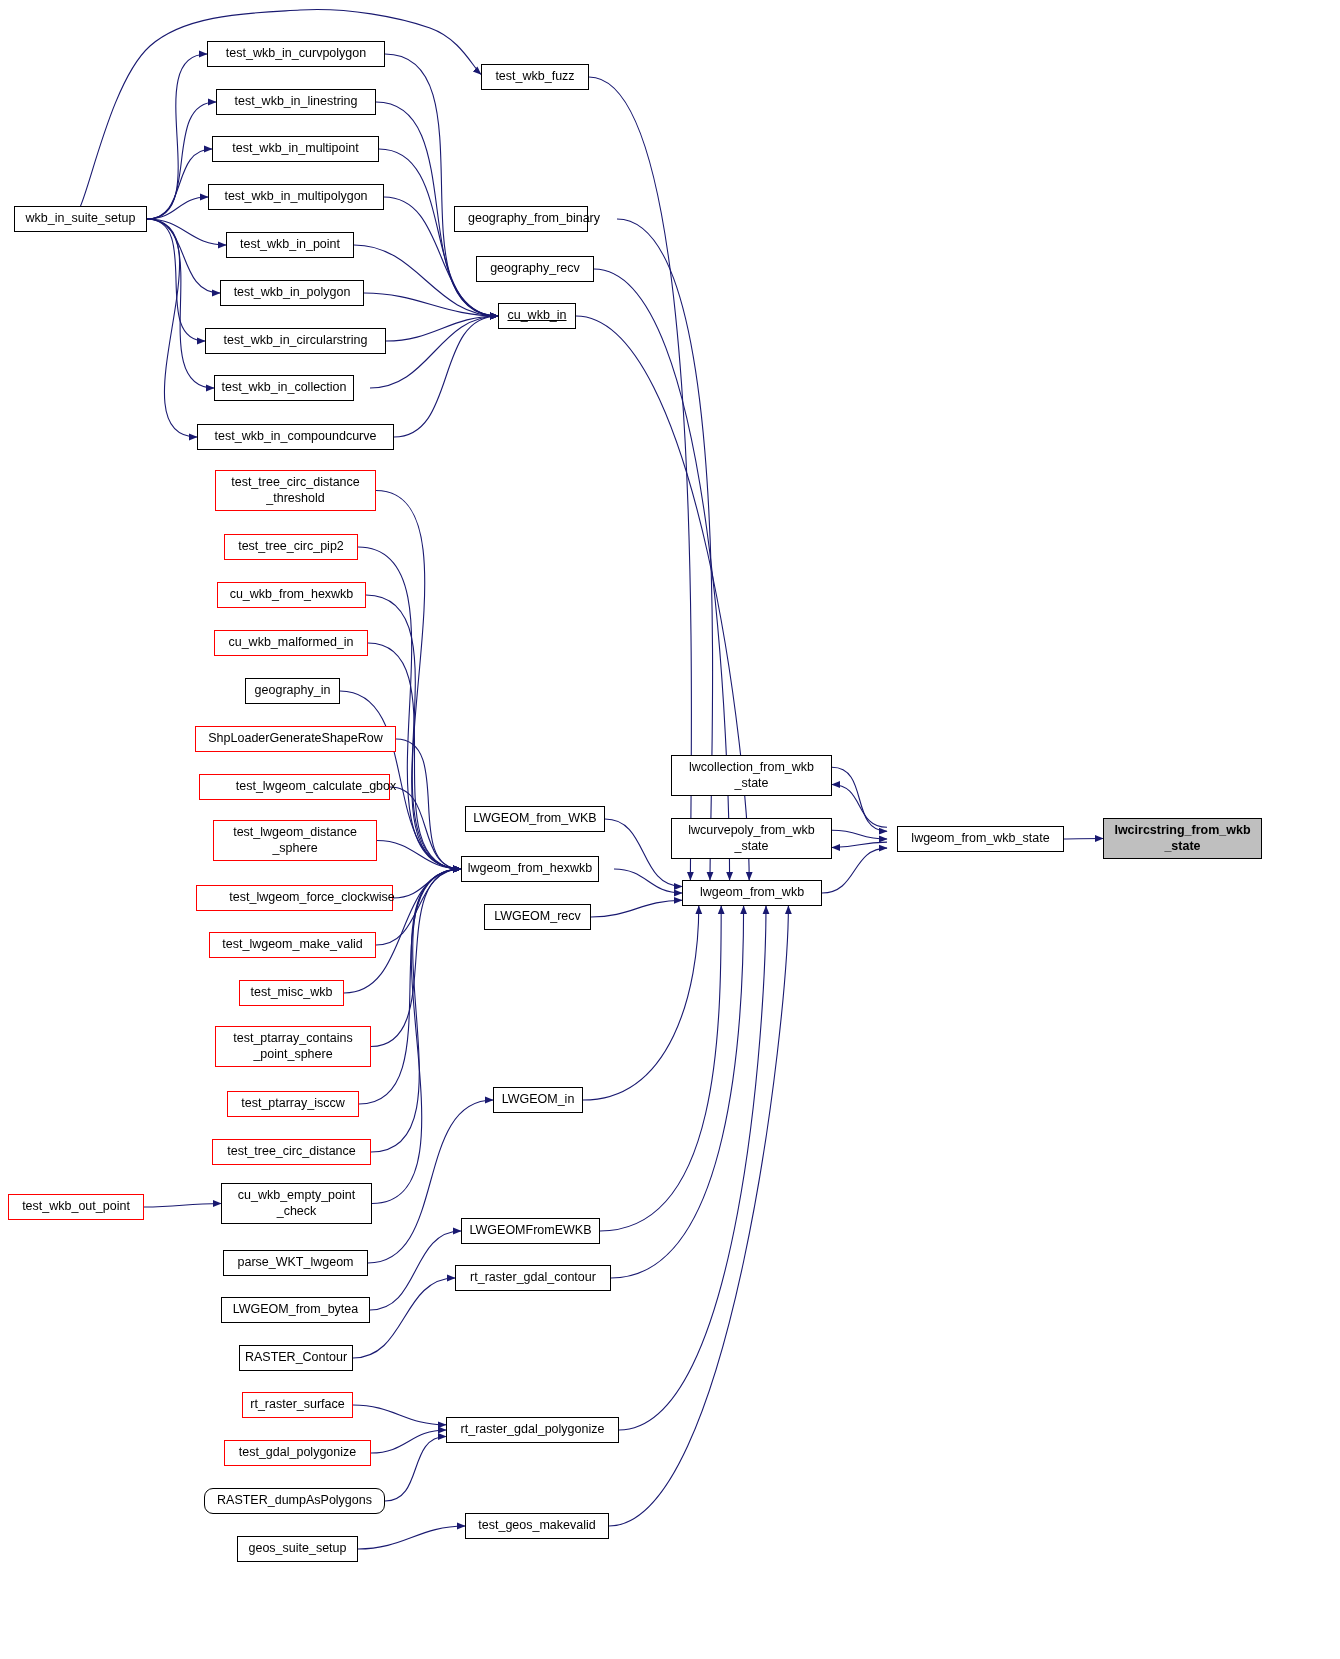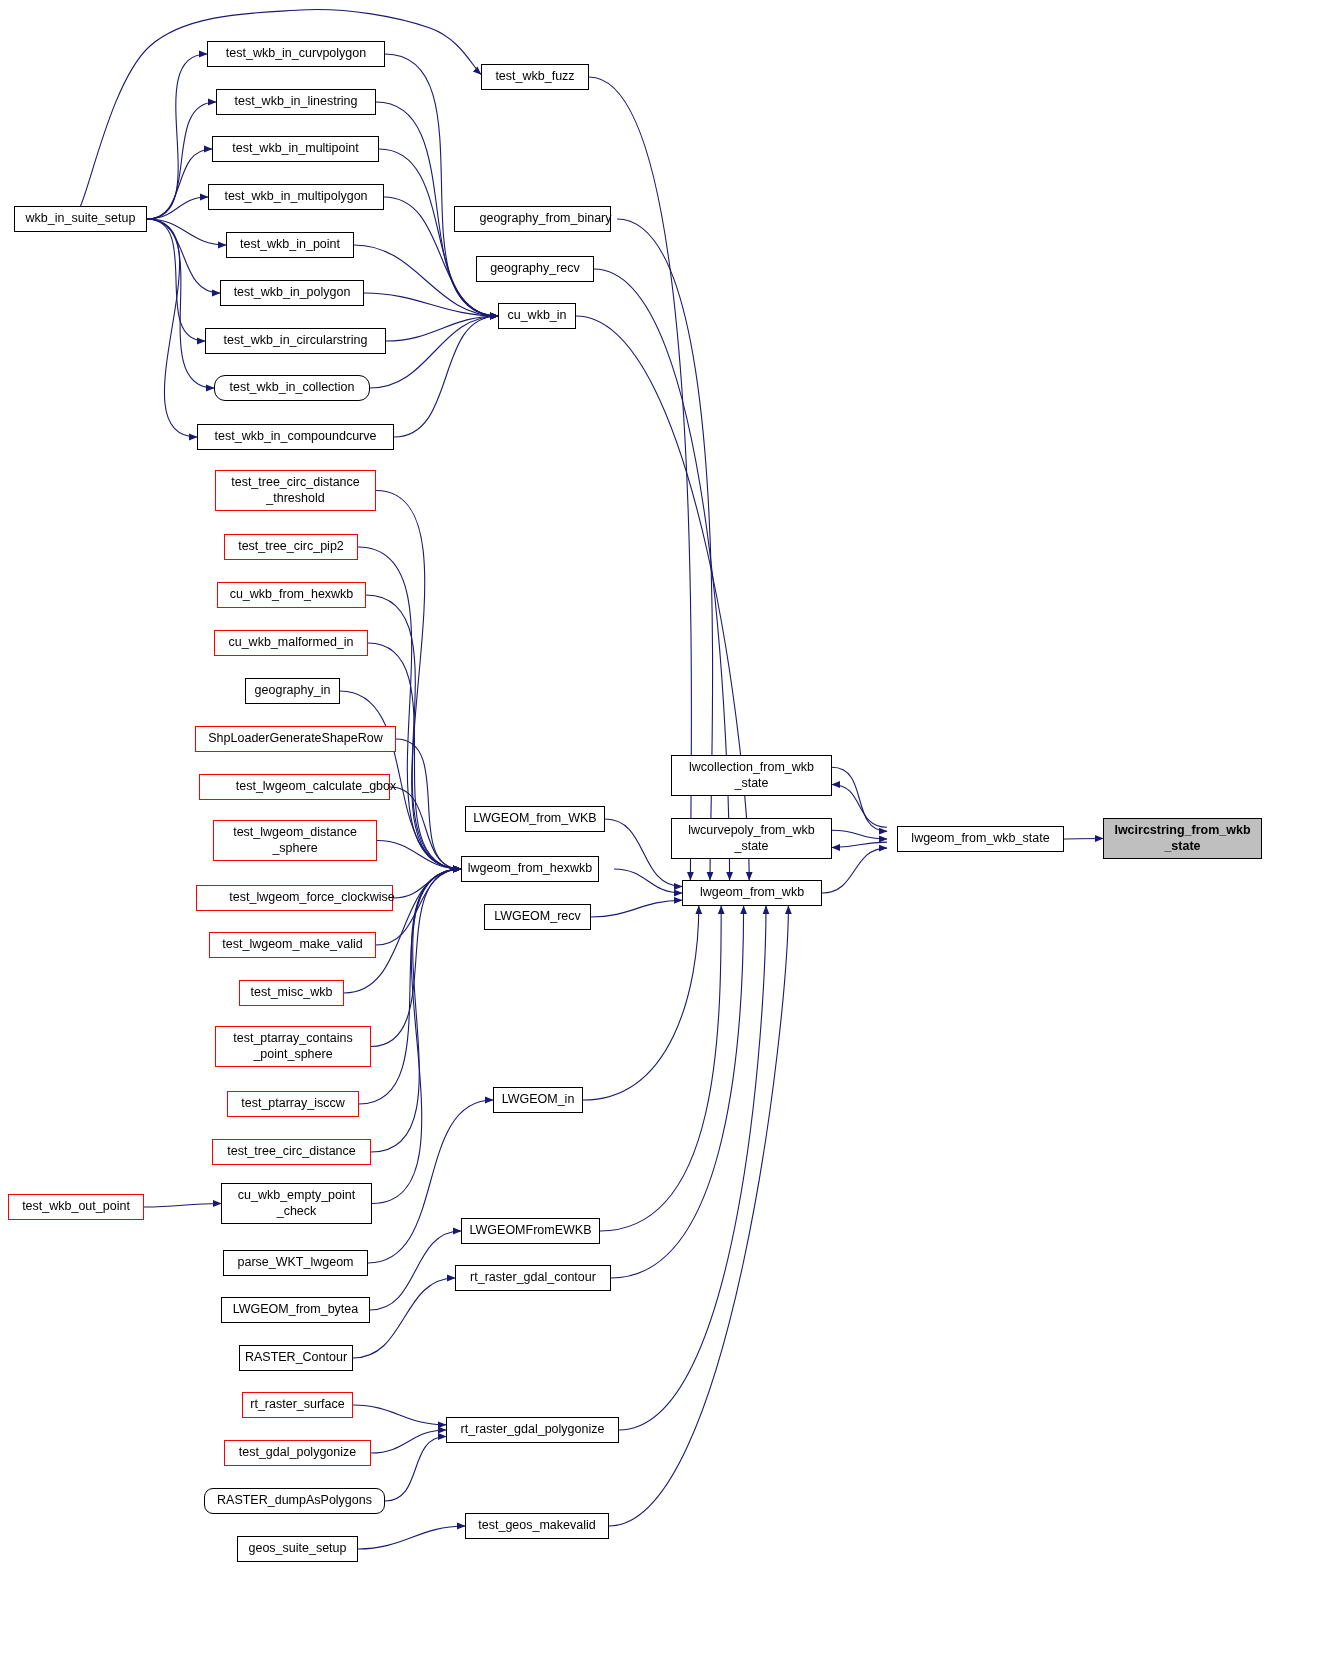--- a/index.html
+++ b/index.html
@@ -110,21 +110,21 @@
     </svg>
   <div id="nodes">
       <div class="node normal" style="left: 14px; top: 206px; width: 133px; height: 26px;">wkb_in_suite_setup</div>
       <div class="node normal" style="left: 207px; top: 41px; width: 178px; height: 26px;">test_wkb_in_curvpolygon</div>
       <div class="node normal" style="left: 216px; top: 89px; width: 160px; height: 26px;">test_wkb_in_linestring</div>
       <div class="node normal" style="left: 212px; top: 136px; width: 167px; height: 26px;">test_wkb_in_multipoint</div>
       <div class="node normal" style="left: 208px; top: 184px; width: 176px; height: 26px;">test_wkb_in_multipolygon</div>
       <div class="node normal" style="left: 226px; top: 232px; width: 128px; height: 26px;">test_wkb_in_point</div>
       <div class="node normal" style="left: 220px; top: 280px; width: 144px; height: 26px;">test_wkb_in_polygon</div>
       <div class="node normal" style="left: 205px; top: 328px; width: 181px; height: 26px;">test_wkb_in_circularstring</div>
-      <div class="node normal" style="left: 214px; top: 375px; width: 156px; height: 26px; border-radius: 11px;">test_wkb_in_collection</div>
+      <div class="node normal" style="left: 214px; top: 375px; width: 140px; height: 26px;">test_wkb_in_collection</div>
       <div class="node normal" style="left: 197px; top: 424px; width: 197px; height: 26px;">test_wkb_in_compoundcurve</div>
       <div class="node red" style="left: 215px; top: 470px; width: 161px; height: 41px;">test_tree_circ_distance
 _threshold</div>
       <div class="node red" style="left: 224px; top: 534px; width: 134px; height: 26px;">test_tree_circ_pip2</div>
       <div class="node red" style="left: 217px; top: 582px; width: 149px; height: 26px;">cu_wkb_from_hexwkb</div>
       <div class="node red" style="left: 214px; top: 630px; width: 154px; height: 26px;">cu_wkb_malformed_in</div>
       <div class="node normal" style="left: 245px; top: 678px; width: 95px; height: 26px;">geography_in</div>
       <div class="node red" style="left: 195px; top: 726px; width: 201px; height: 26px;">ShpLoaderGenerateShapeRow</div>
       <div class="node red" style="left: 199px; top: 774px; width: 191px; height: 26px; padding-left: 45px;">test_lwgeom_calculate_gbox</div>
       <div class="node red" style="left: 213px; top: 820px; width: 164px; height: 41px;">test_lwgeom_distance
@@ -140,23 +140,23 @@
       <div class="node normal" style="left: 221px; top: 1183px; width: 151px; height: 41px;">cu_wkb_empty_point
 _check</div>
       <div class="node normal" style="left: 223px; top: 1250px; width: 145px; height: 26px;">parse_WKT_lwgeom</div>
       <div class="node normal" style="left: 221px; top: 1297px; width: 149px; height: 26px;">LWGEOM_from_bytea</div>
       <div class="node normal" style="left: 239px; top: 1345px; width: 114px; height: 26px;">RASTER_Contour</div>
       <div class="node red" style="left: 242px; top: 1392px; width: 111px; height: 26px;">rt_raster_surface</div>
       <div class="node red" style="left: 224px; top: 1440px; width: 147px; height: 26px;">test_gdal_polygonize</div>
       <div class="node normal" style="left: 204px; top: 1488px; width: 181px; height: 26px; border-radius: 9px;">RASTER_dumpAsPolygons</div>
       <div class="node normal" style="left: 237px; top: 1536px; width: 121px; height: 26px;">geos_suite_setup</div>
       <div class="node normal" style="left: 481px; top: 64px; width: 108px; height: 26px;">test_wkb_fuzz</div>
-      <div class="node normal" style="left: 454px; top: 206px; width: 157px; height: 26px; padding-left: 28px;">geography_from_binary</div>
+      <div class="node normal" style="left: 454px; top: 206px; width: 134px; height: 26px; padding-left: 28px;">geography_from_binary</div>
       <div class="node normal" style="left: 476px; top: 256px; width: 118px; height: 26px;">geography_recv</div>
-      <div class="node normal" style="left: 498px; top: 303px; width: 78px; height: 26px;">cu_wkb_in</div>
+      <div class="node normal" style="left: 498px; top: 303px; width: 78px; height: 26px; text-decoration: underline;">cu_wkb_in</div>
       <div class="node normal" style="left: 465px; top: 806px; width: 140px; height: 26px;">LWGEOM_from_WKB</div>
       <div class="node normal" style="left: 461px; top: 856px; width: 138px; height: 26px;">lwgeom_from_hexwkb</div>
       <div class="node normal" style="left: 484px; top: 904px; width: 107px; height: 26px;">LWGEOM_recv</div>
       <div class="node normal" style="left: 493px; top: 1087px; width: 90px; height: 26px;">LWGEOM_in</div>
       <div class="node normal" style="left: 461px; top: 1218px; width: 139px; height: 26px;">LWGEOMFromEWKB</div>
       <div class="node normal" style="left: 455px; top: 1265px; width: 156px; height: 26px;">rt_raster_gdal_contour</div>
       <div class="node normal" style="left: 446px; top: 1417px; width: 173px; height: 26px;">rt_raster_gdal_polygonize</div>
       <div class="node normal" style="left: 465px; top: 1513px; width: 144px; height: 26px;">test_geos_makevalid</div>
       <div class="node normal" style="left: 671px; top: 755px; width: 161px; height: 41px;">lwcollection_from_wkb
 _state</div>

